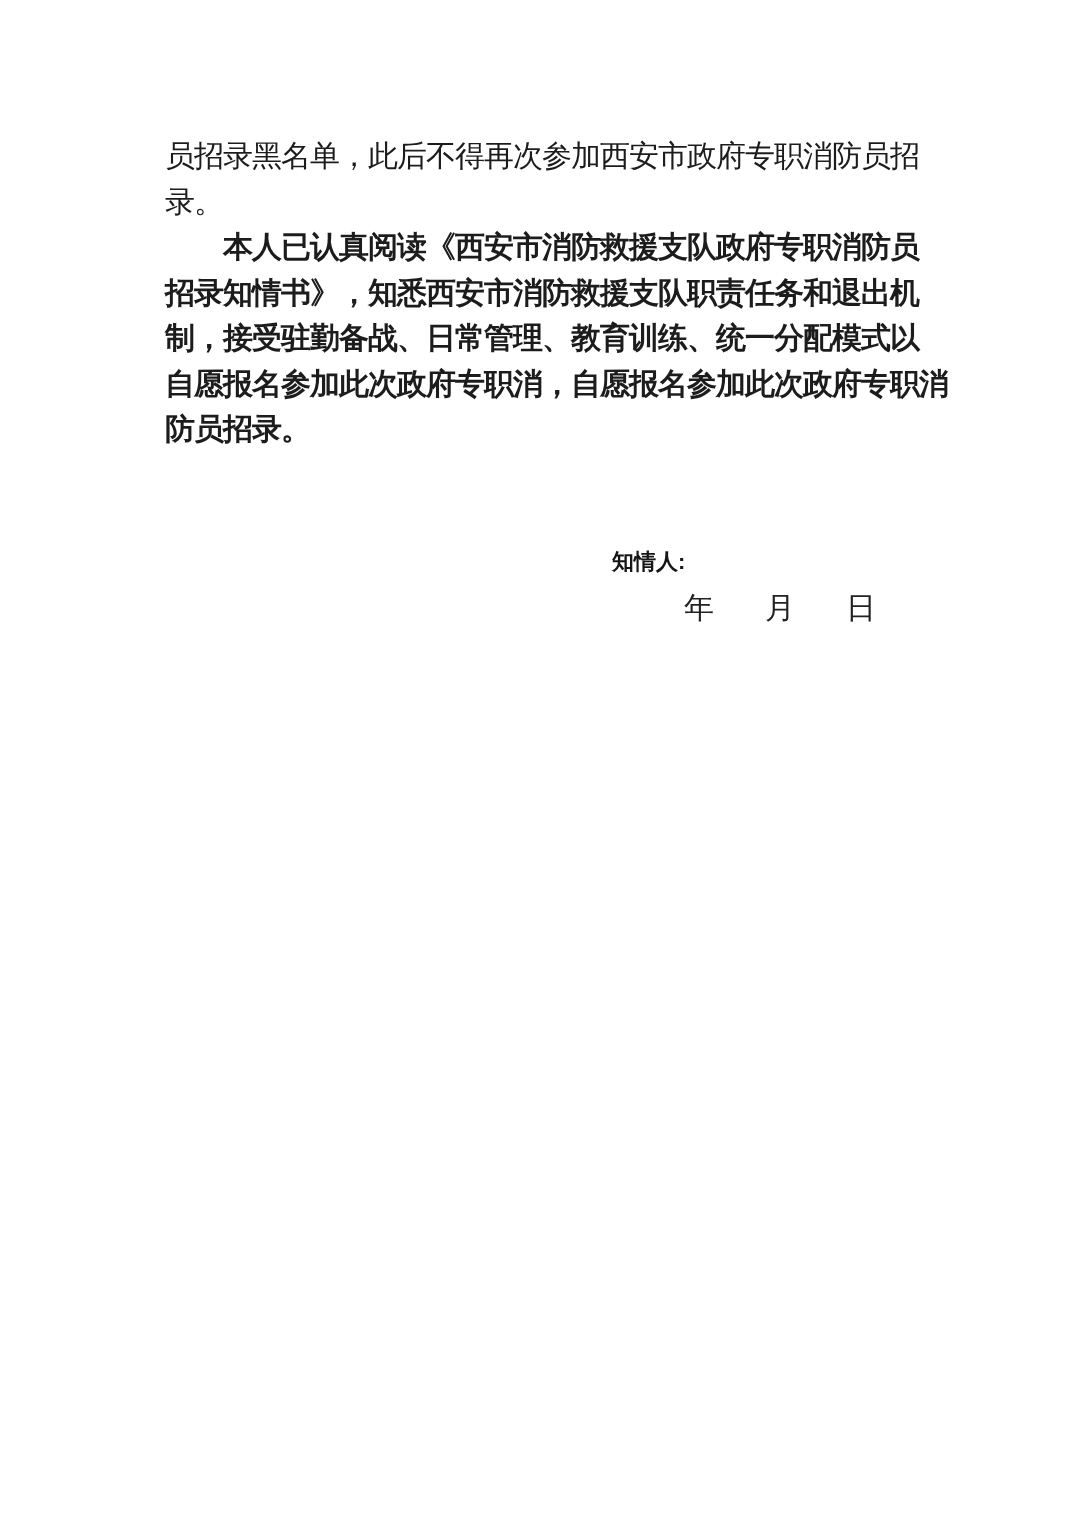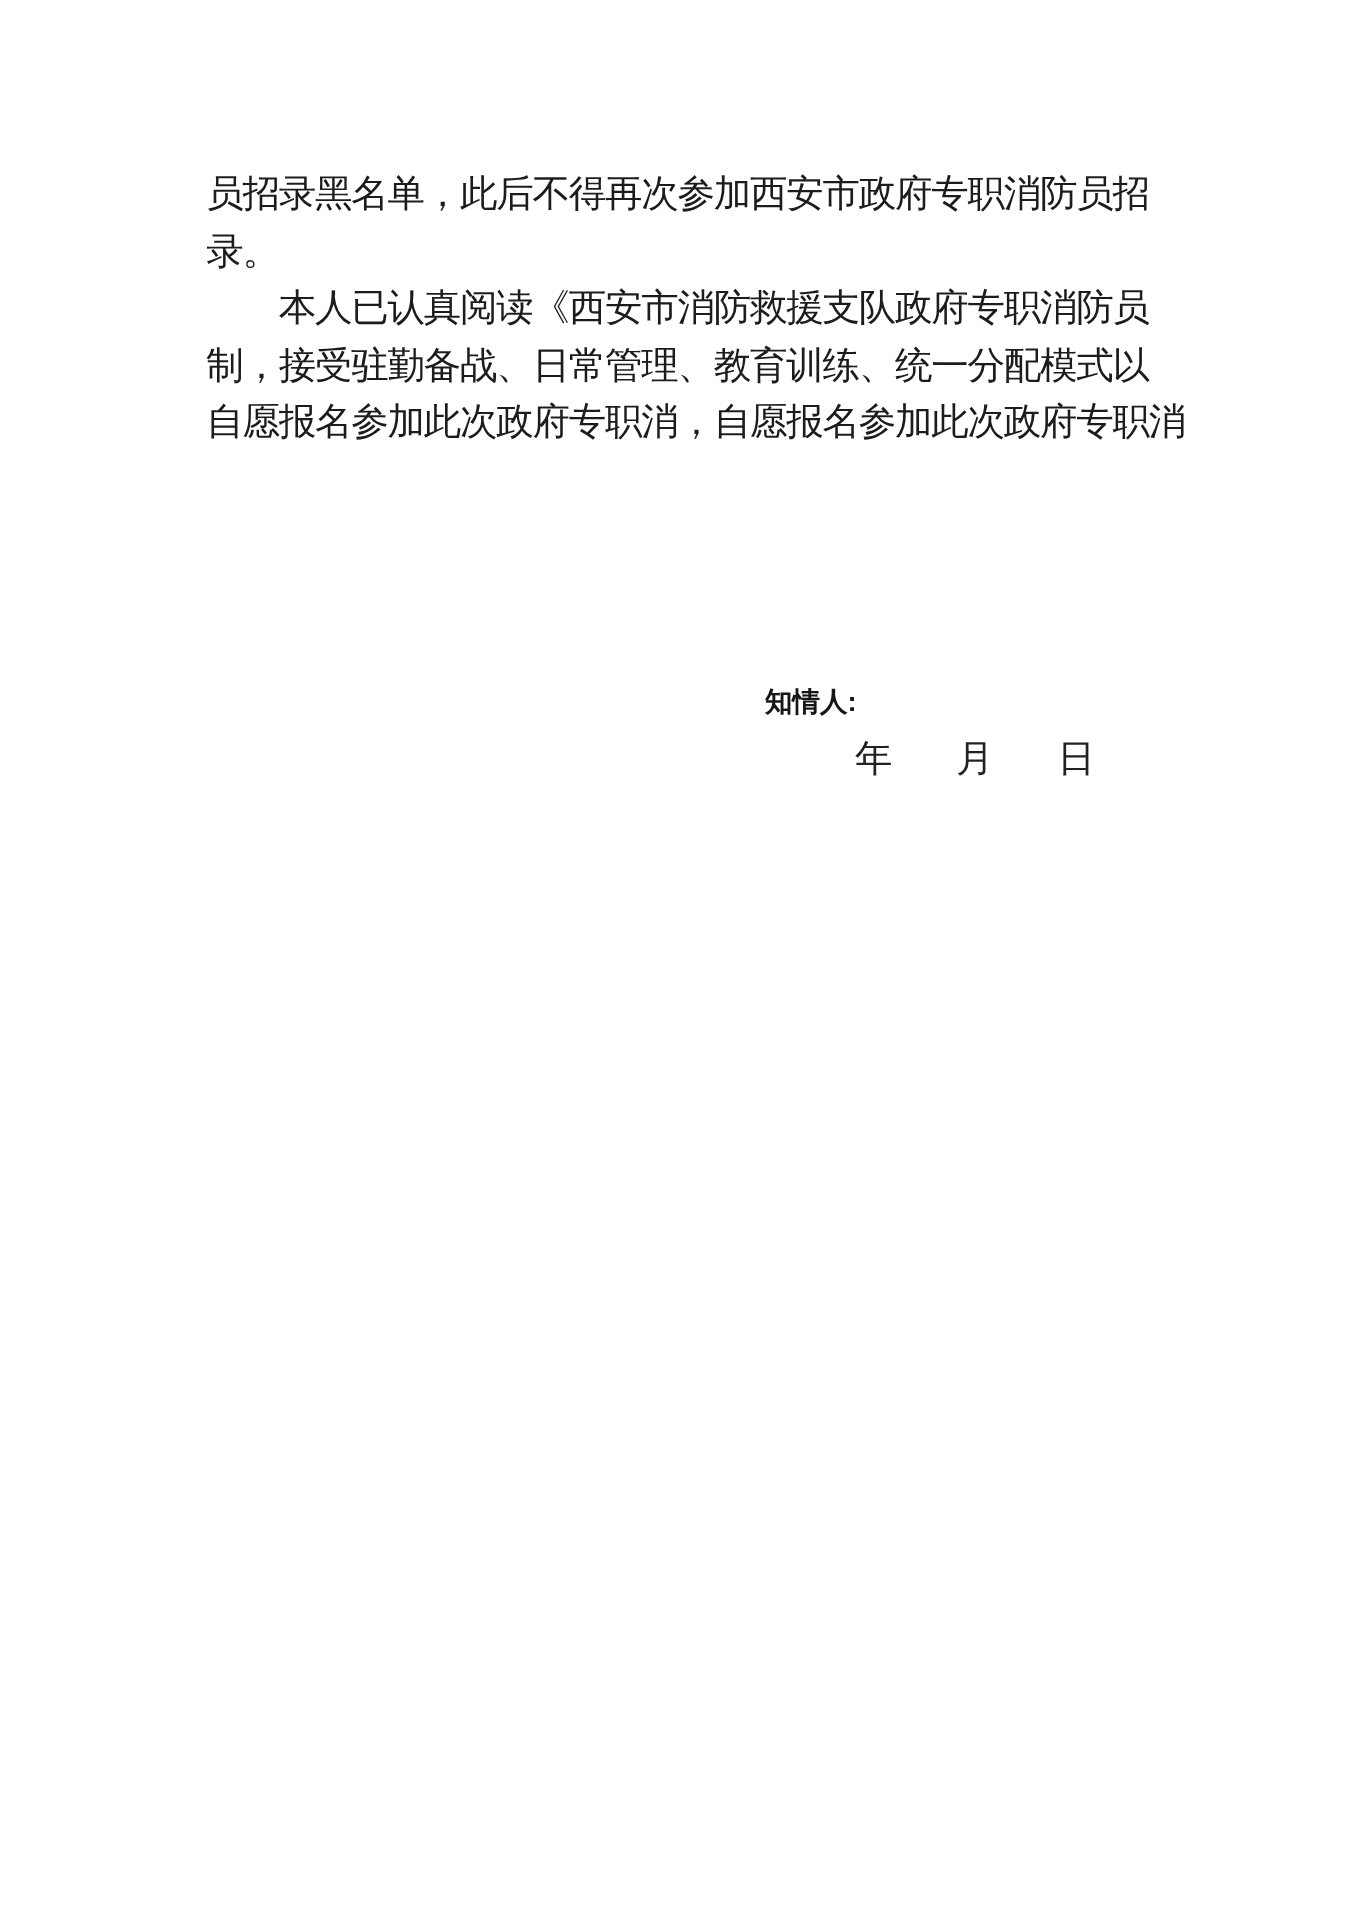--- a/index.html
+++ b/index.html
@@ -29,21 +29,21 @@
     letter-spacing: -1px;
     white-space: nowrap;
     color: #1c1c1c;
   }
   .kai {
     font-family: "Liberation Serif", serif;
     font-weight: 400;
   }
   .hei {
     font-family: "Liberation Sans", sans-serif;
-    font-weight: 400;
+    font-weight: 700;
   }
   .indent {
     padding-left: 58px;
   }
   .signer {
     position: absolute;
     left: 612px;
     top: 546px;
     font-family: "Liberation Sans", sans-serif;
     font-weight: 700;
@@ -71,22 +71,24 @@
 </head>
 <body>
 
 <div class="page">
 
   <section class="doc-body">
     <p class="line kai">员招录黑名单，此后不得再次参加西安市政府专职消防员招</p>
     <p class="line kai">录。</p>
 
     <p class="line hei indent">本人已认真阅读《西安市消防救援支队政府专职消防员</p>
+    <p class="line hei">招录知情书》，知悉西安市消防救援支队职责任务和退出机</p>
     <p class="line hei">制，接受驻勤备战、日常管理、教育训练、统一分配模式以</p>
     <p class="line hei">自愿报名参加此次政府专职消，自愿报名参加此次政府专职消</p>
+    <p class="line hei">防员招录。</p>
   </section>
 
   <div class="signer">知情人:</div>
 
   <div class="date-line">
     <span>年</span>
     <span>月</span>
     <span>日</span>
   </div>
 

